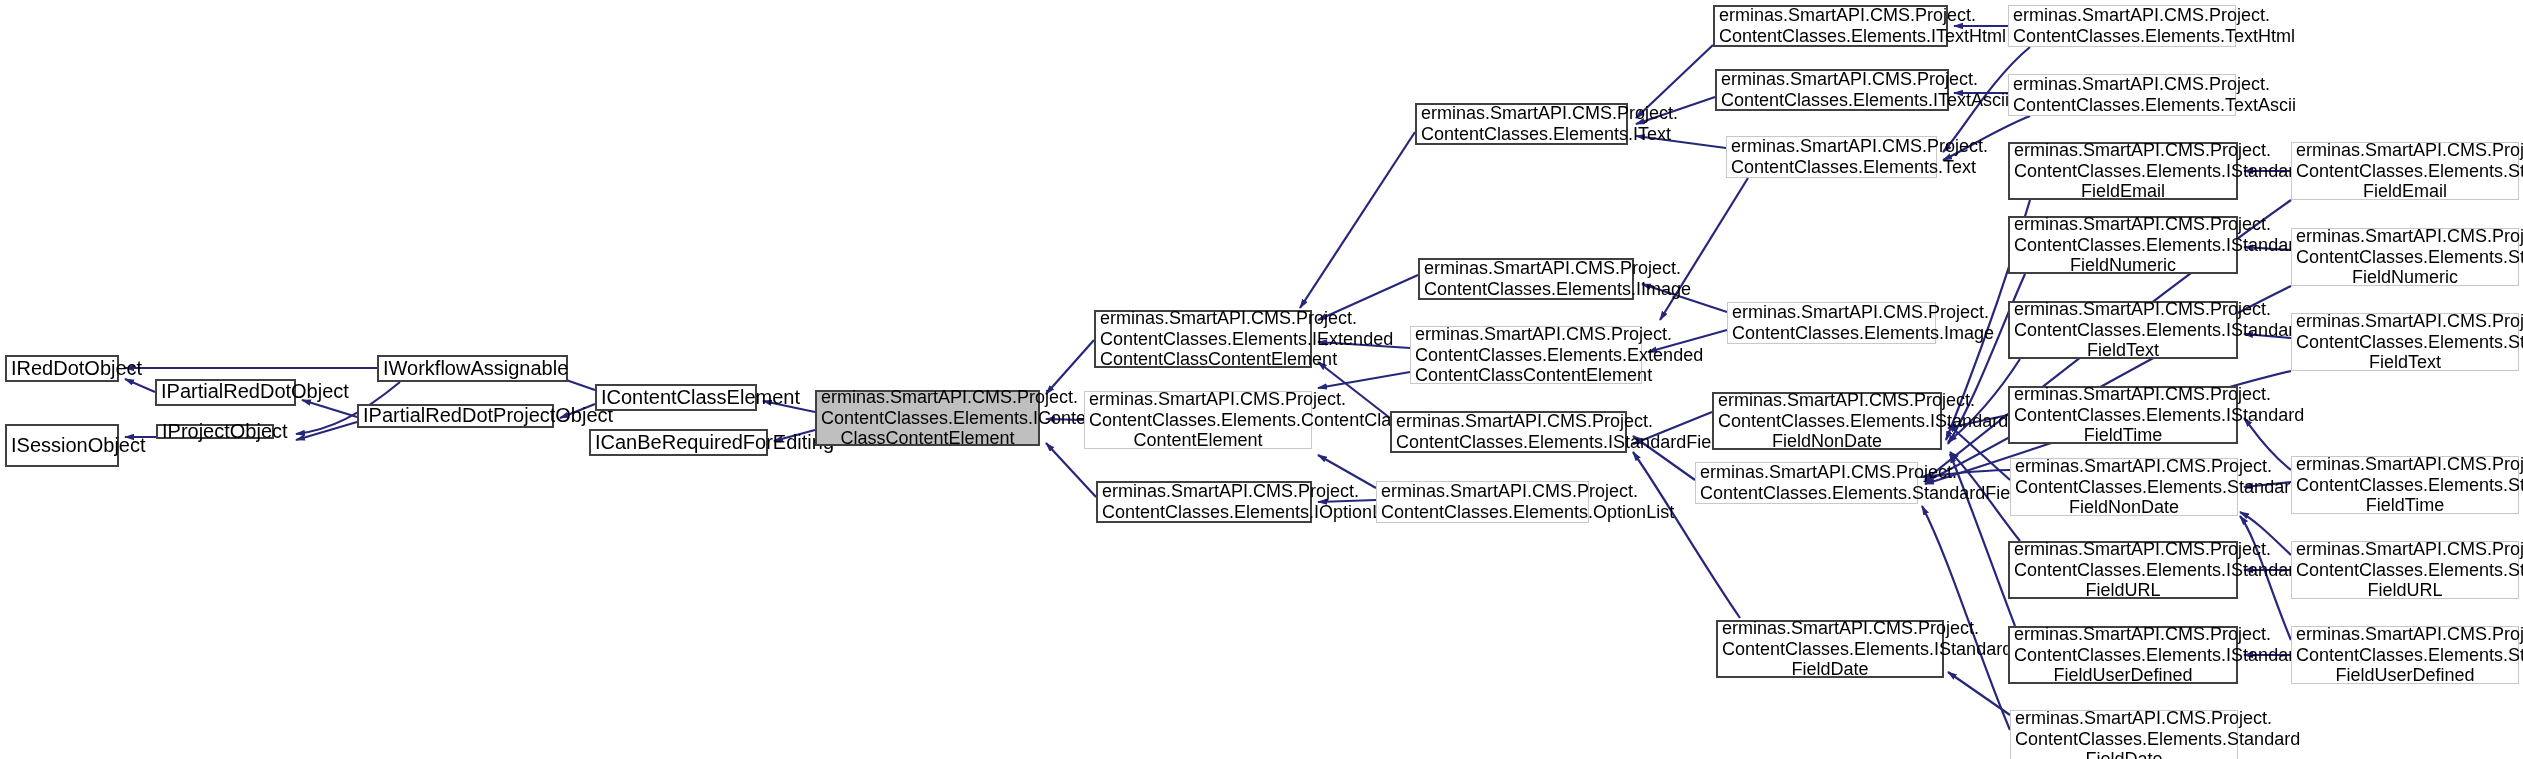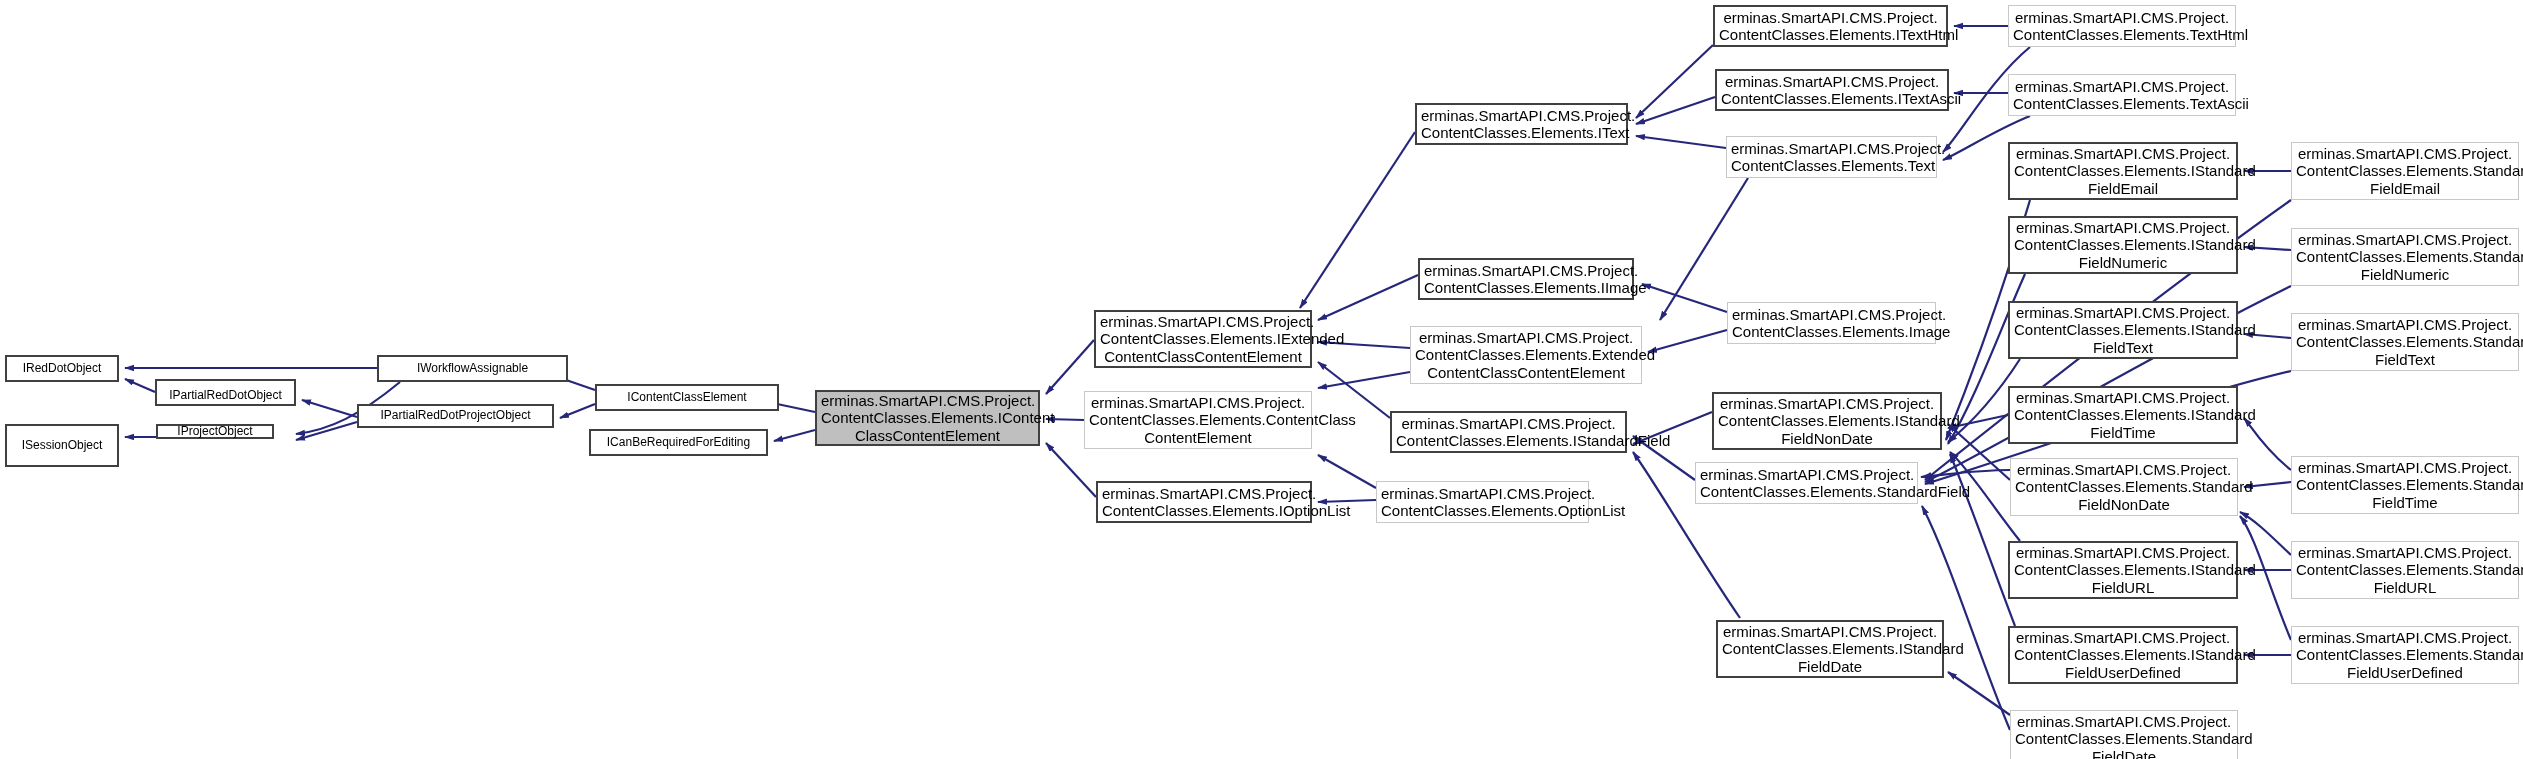--- a/index.html
+++ b/index.html
@@ -16,34 +16,34 @@
     position:absolute;
     box-sizing:border-box;
     background:#ffffff;
     border:1px solid #c8c8c8;
     display:flex;
     align-items:center;
     justify-content:center;
     text-align:center;
     line-height:1.16;
     color:#000000;
-    font-size:15px;
+    font-size:18px;
     white-space:pre-line;
     padding:1px 4px;
     z-index:3;
   }
   .node.iface{
     border:2px solid #404040;
   }
   .node.current{
     background:#bfbfbf;
     border:2px solid #404040;
   }
   .node .lbl{display:block;width:100%;}
-  .node.small{font-size:12px;}
+  .node.small{font-size:20px;}
 </style>
 </head>
 <body>
 
 <div id="canvas">
   <svg id="edges" xmlns="http://www.w3.org/2000/svg">
     <defs>
       <marker id="arrow" markerWidth="10" markerHeight="10" refX="9" refY="3.2" orient="auto" markerUnits="userSpaceOnUse">
         <path d="M0,0 L10,3.2 L0,6.4 z" fill="#26267a"></path>
       </marker>
@@ -106,21 +106,21 @@
         <path d="M 2010,715 L 1948,672" fill="none" stroke="#26267a" stroke-width="2.2" marker-end="url(#arrow)"></path>
       </g>
   </svg>
   <div id="nodes">
       <div class="node iface small" style="left: 5px; top: 355px; width: 114px; height: 27px;"><span class="lbl">IRedDotObject</span></div>
       <div class="node iface small" style="left: 5px; top: 424px; width: 114px; height: 43px;"><span class="lbl">ISessionObject</span></div>
       <div class="node iface small" style="left: 155px; top: 379px; width: 141px; height: 27px; align-items: flex-end;"><span class="lbl">IPartialRedDotObject</span></div>
       <div class="node iface small" style="left: 156px; top: 424px; width: 118px; height: 15px;"><span class="lbl">IProjectObject</span></div>
       <div class="node iface small" style="left: 377px; top: 355px; width: 191px; height: 27px;"><span class="lbl">IWorkflowAssignable</span></div>
       <div class="node iface small" style="left: 357px; top: 404px; width: 197px; height: 24px;"><span class="lbl">IPartialRedDotProjectObject</span></div>
-      <div class="node iface small" style="left: 595px; top: 384px; width: 184px; height: 27px;"><span class="lbl">IContentClassElement</span></div>
+      <div class="node iface small" style="left: 595px; top: 384px; width: 162px; height: 27px;"><span class="lbl">IContentClassElement</span></div>
       <div class="node iface small" style="left: 589px; top: 429px; width: 179px; height: 27px;"><span class="lbl">ICanBeRequiredForEditing</span></div>
       <div class="node current" style="left: 815px; top: 390px; width: 225px; height: 56px;"><span class="lbl">erminas.SmartAPI.CMS.Project.
 ContentClasses.Elements.IContent
 ClassContentElement</span></div>
       <div class="node iface" style="left: 1415px; top: 103px; width: 213px; height: 42px;"><span class="lbl">erminas.SmartAPI.CMS.Project.
 ContentClasses.Elements.IText</span></div>
       <div class="node iface" style="left: 1713px; top: 5px; width: 235px; height: 42px;"><span class="lbl">erminas.SmartAPI.CMS.Project.
 ContentClasses.Elements.ITextHtml</span></div>
       <div class="node iface" style="left: 1715px; top: 69px; width: 234px; height: 42px;"><span class="lbl">erminas.SmartAPI.CMS.Project.
 ContentClasses.Elements.ITextAscii</span></div>

